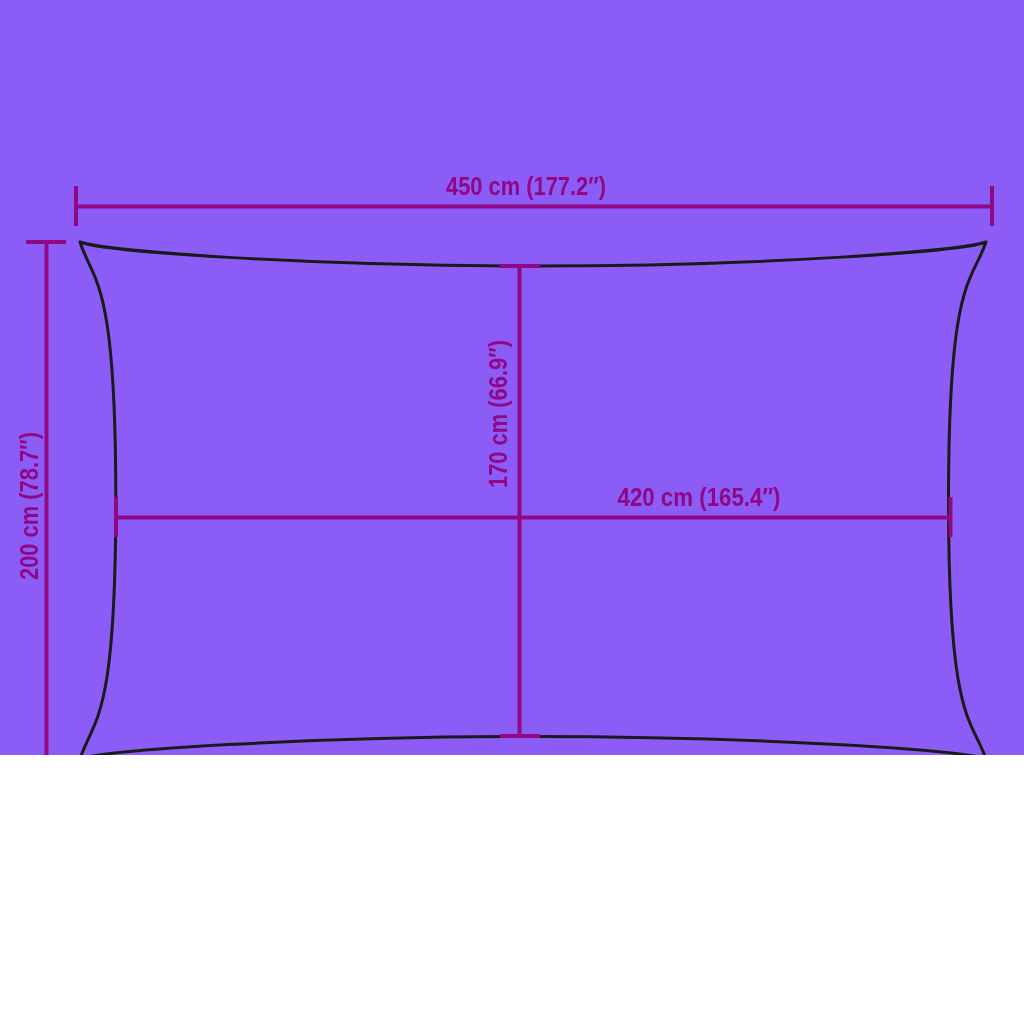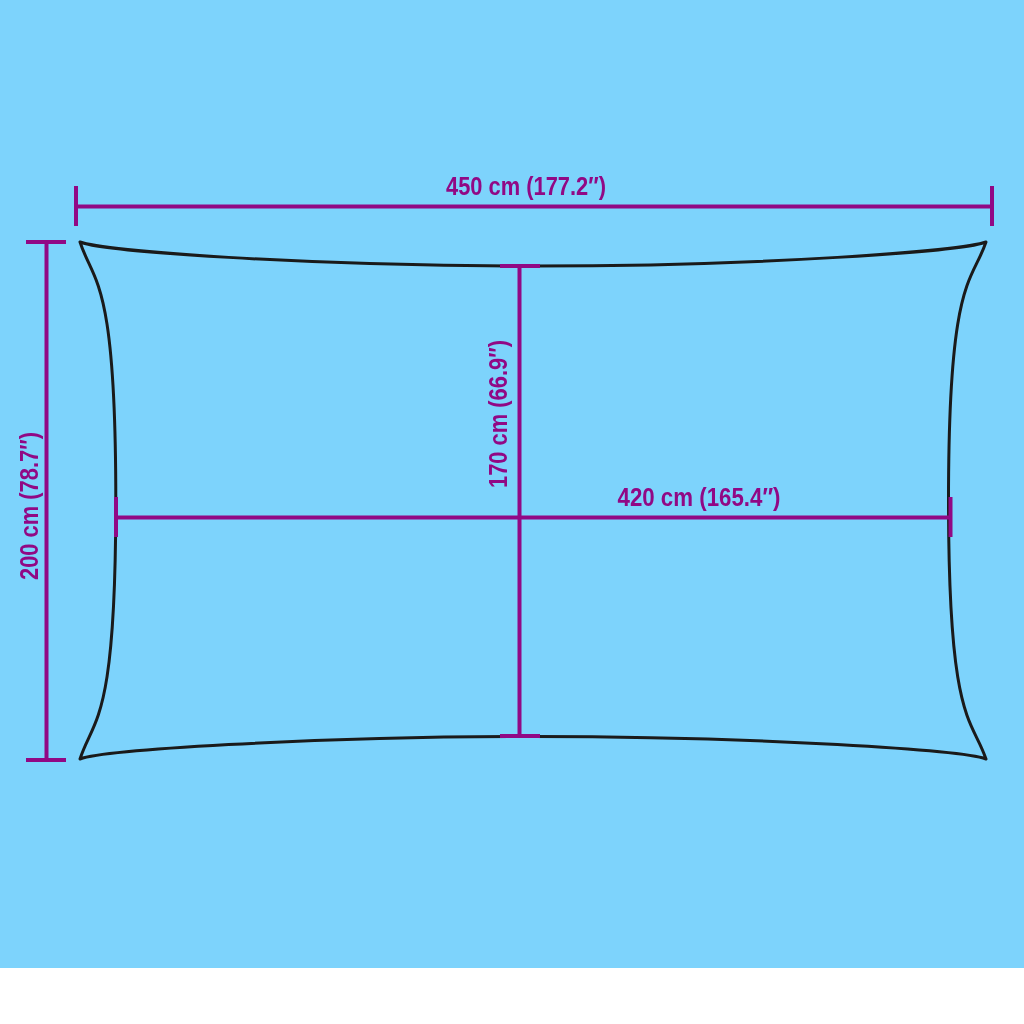--- a/index.html
+++ b/index.html
@@ -1,16 +1,16 @@
 <!DOCTYPE html>
 <html><head>
 <meta charset="utf-8">
 <style>
   html,body{margin:0;padding:0;background:#ffffff;}
-  .page{width:1024px;height:968px;position:relative;background:#7dd3fc;overflow:hidden;}
+  .page{width:1024px;height:755px;position:relative;background:#8b5cf6;overflow:hidden;}
   svg{position:absolute;top:0;left:0;}
   text{font-family:"Liberation Sans", sans-serif;font-weight:bold;fill:#910885;}
 </style>
 </head>
 <body>
 
 <div class="page">
 <svg width="1024" height="1024" viewBox="0 0 1024 1024">
 
   <path d="M 80 242

